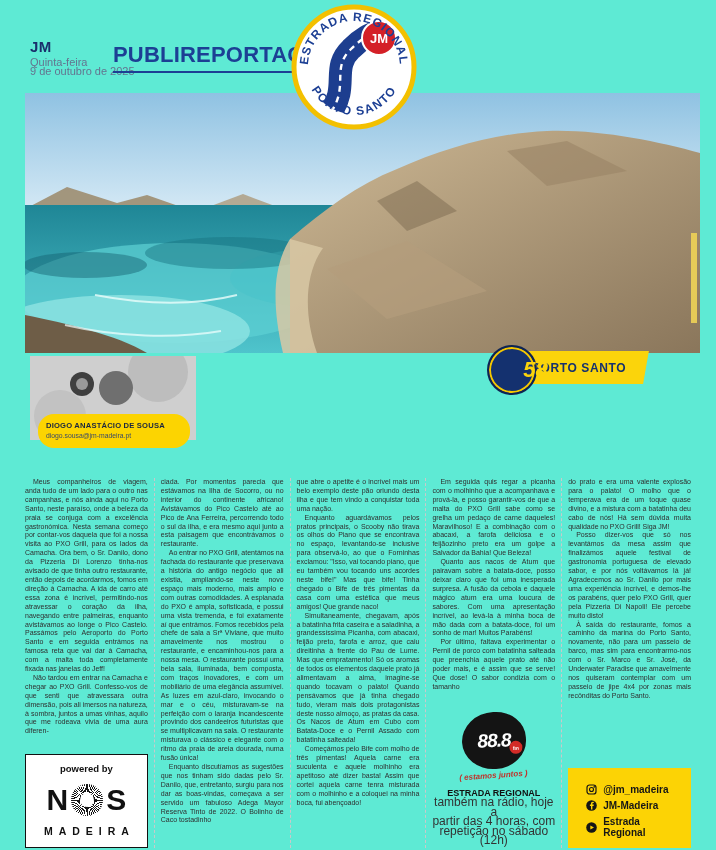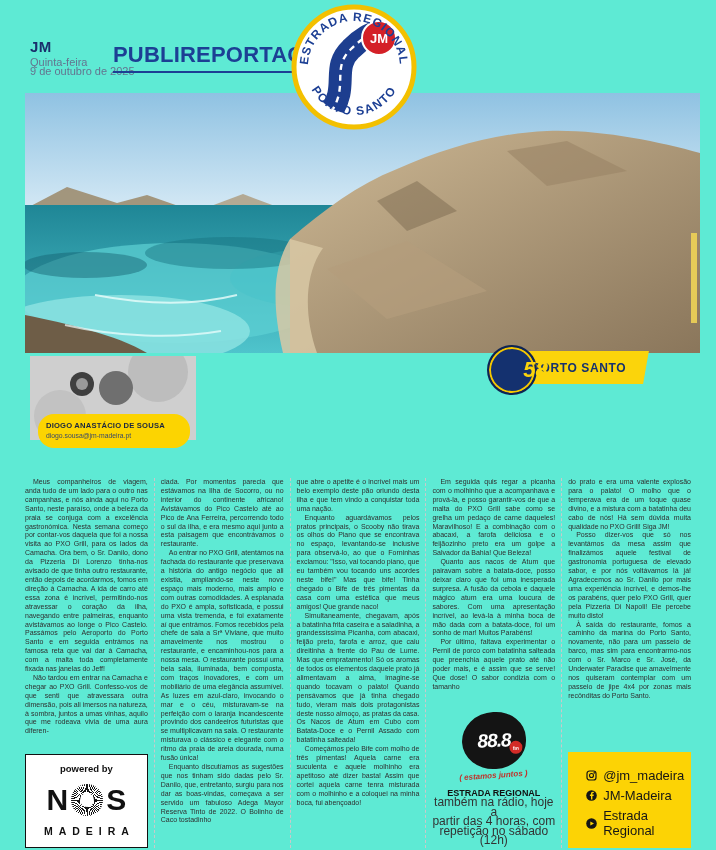--- a/index.html
+++ b/index.html
@@ -87,21 +87,21 @@
   }
   .radio-slogan { margin-top:2px; font-size:8px; font-weight:700; font-style:italic; color:#c0322b; transform:rotate(-4deg); }
   .radio-title { margin-top:8px; font-size:9px; font-weight:800; color:#111; }
   .radio-line { font-size:12px; line-height:9.6px; color:#333; }
   
   .digital { margin-top:auto; background:#fcd305; padding:9px 8px 10px 8px; }
   .digital-text { font-size:8.6px; line-height:11px; font-weight:800; color:#161616; text-align:center; }
   .channels { margin-top:7px; }
   .channel { display:flex; align-items:center; gap:6px; margin:5px 0 0 10px; }
   .channel svg { flex:0 0 auto; }
-  .channel-label { font-size:13px; font-weight:400; color:#161616; }
+  .channel-label { font-size:10px; font-weight:700; color:#161616; }
 </style>
 </head>
 <body>
 
 <div class="page">
 
   <div class="masthead">
     <div class="jm-logo">JM</div>
     <div class="date-block">
       <div>Quinta-feira</div>

